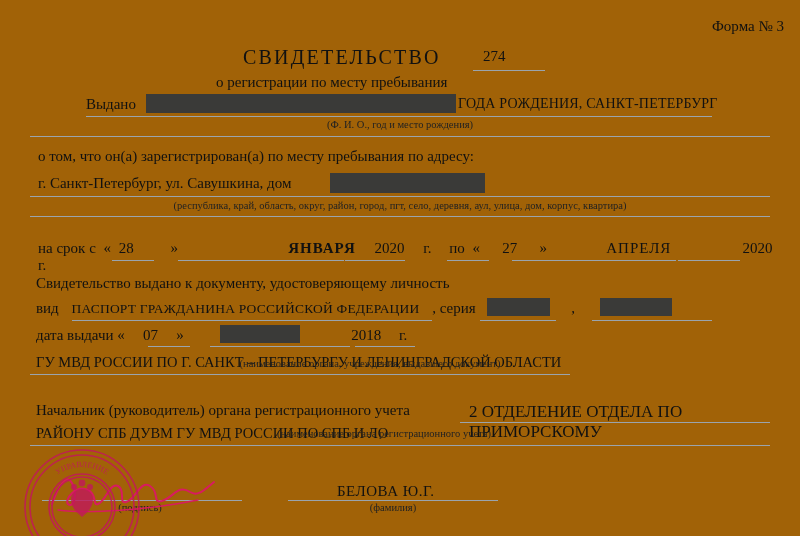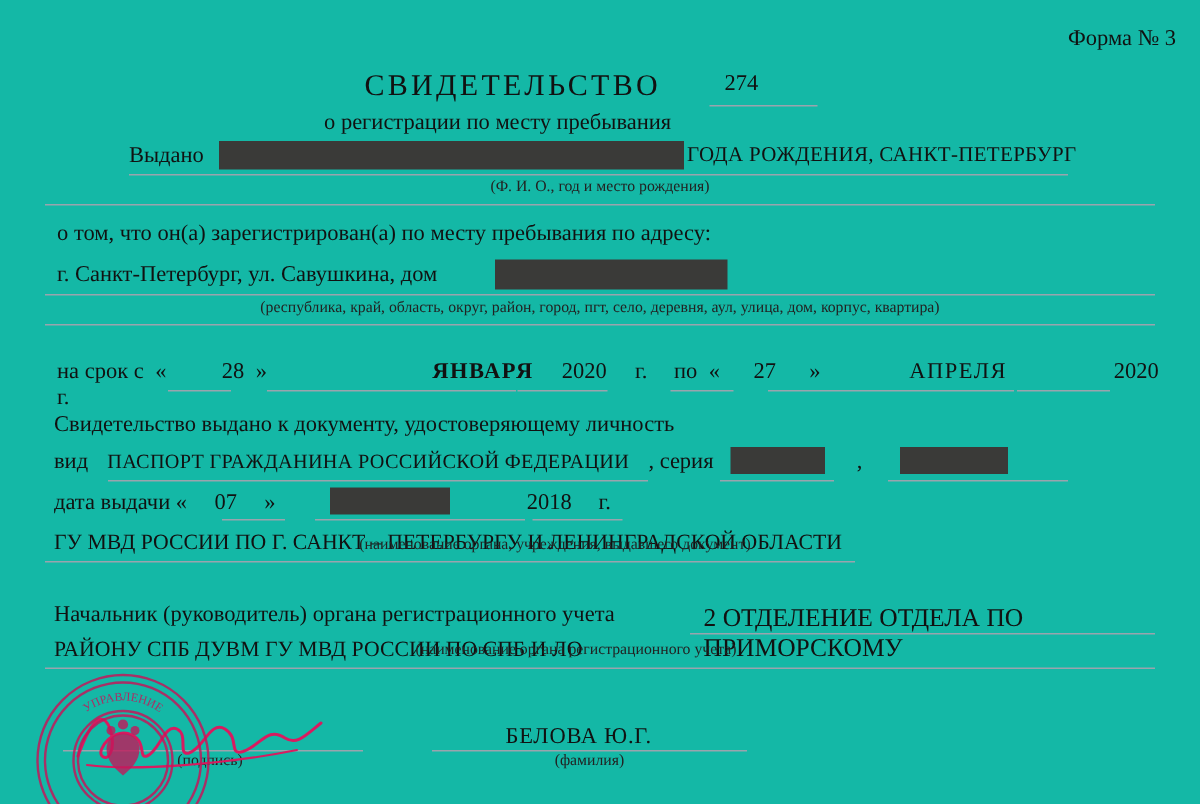--- a/index.html
+++ b/index.html
@@ -8,21 +8,21 @@
     background: #ffffff;
   }
   body {
     font-family: "Liberation Serif", serif;
     color: #111;
   }
   #page {
     position: relative;
     width: 800px;
     height: 536px;
-    background: #14b8a6;
+    background: #a16207;
     overflow: hidden;
   }
 
   
   .abs { position: absolute; }
   .line {
     border-bottom: 1px solid #9aa4ad;
     height: 0;
   }
   .redact {
@@ -162,21 +162,21 @@
   <div class="abs" id="about-line">о том, что он(а) зарегистрирован(а) по месту пребывания по адресу:</div>
   <div class="abs" id="addr-text">г. Санкт-Петербург, ул. Савушкина, дом</div>
   <div class="abs redact" id="addr-redact"></div>
   <div class="abs line" id="addr-line"></div>
   <div class="abs caption" id="addr-caption">(республика, край, область, округ, район, город, пгт, село, деревня, аул, улица, дом, корпус, квартира)</div>
   <div class="abs line" id="addr-line2"></div>
 
   <div class="abs" id="term-row">
     <span>на срок с</span>
     <span class="q">«</span>
-    <span style="display:inline-block;width:44px;text-align:right;">28</span>
+    <span style="display:inline-block;width:44px;text-align:left;">28</span>
     <span class="q">»</span>
     <span style="display:inline-block;width:170px;text-align:right;font-weight:bold;letter-spacing:1px;">ЯНВАРЯ</span>
     <span style="display:inline-block;width:60px;text-align:center;">2020</span>
     <span>г.</span>
     <span style="margin-left:14px;">по</span>
     <span class="q">«</span>
     <span style="display:inline-block;width:44px;text-align:center;">27</span>
     <span class="q">»</span>
     <span style="display:inline-block;width:168px;text-align:center;font-weight:normal;letter-spacing:1px;">АПРЕЛЯ</span>
     <span style="display:inline-block;width:62px;text-align:center;">2020</span>

